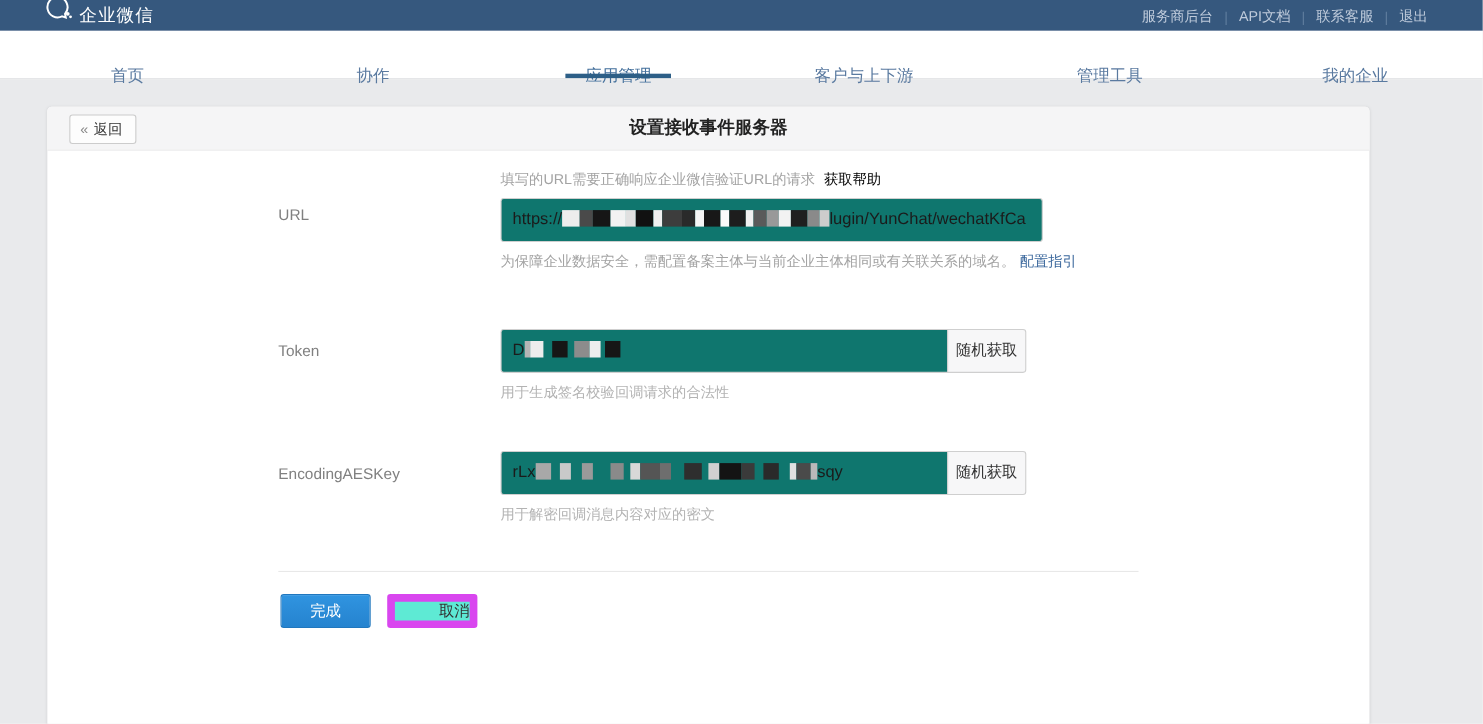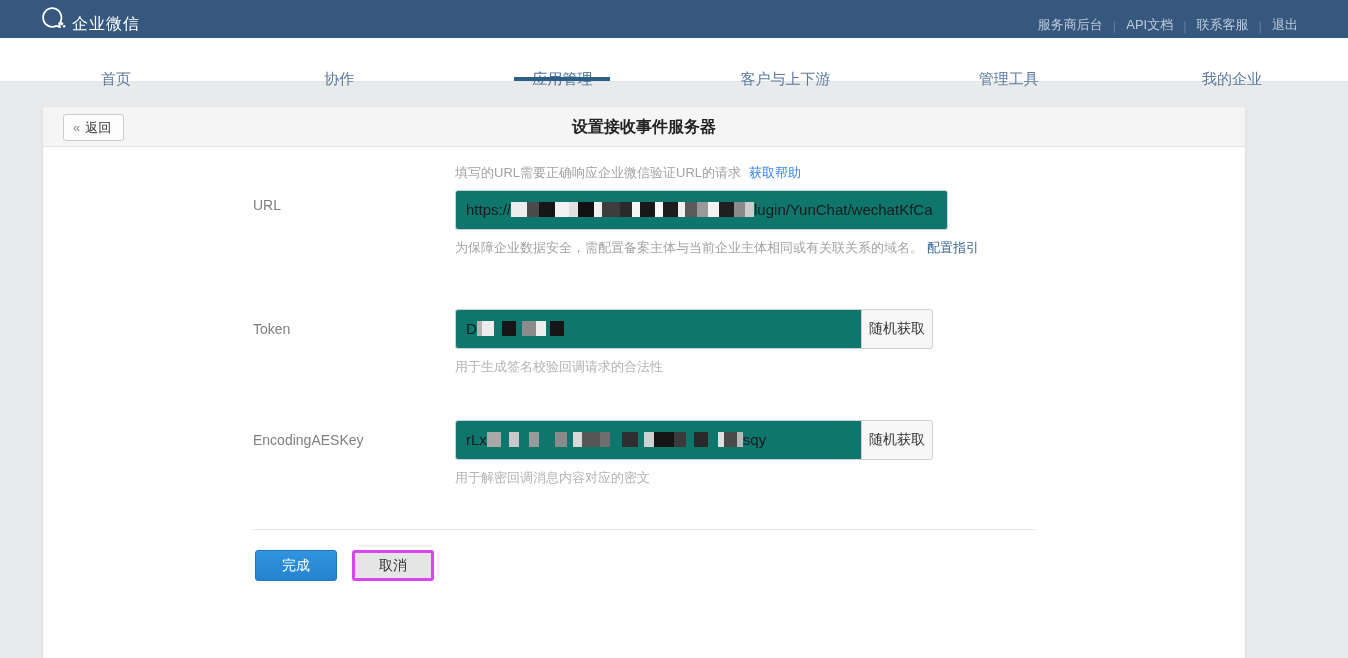--- a/index.html
+++ b/index.html
@@ -1,20 +1,20 @@
 <!DOCTYPE html>
 <html><head>
 <meta charset="utf-8">
 <style>
   * { margin:0; padding:0; box-sizing:border-box; }
   html,body { width:1348px; height:658px; overflow:hidden; }
   body { font-family:"Liberation Sans","DejaVu Sans",sans-serif; background:#e9eaec; color:#333; }
 
   
-  .topbar { height:38px; background:#36587e; display:flex; align-items:flex-end; justify-content:space-between; padding:0 40px 3px 40px; overflow:hidden; }
+  .topbar { height:28px; background:#36587e; display:flex; align-items:flex-end; justify-content:space-between; padding:0 40px 3px 40px; overflow:hidden; }
   .brand { display:flex; align-items:center; gap:6px; color:#fff; }
   .brand svg { margin-top:-10px; }
   .brand-name { font-size:16px; letter-spacing:1px; }
   .topbar-links { display:flex; align-items:center; font-size:13px; color:#bfcbdb; padding-bottom:1px; }
   .topbar-link { cursor:pointer; padding:0 10px; }
   .topbar-sep { color:#5f7d9e; }
 
   
   .mainnav { height:44px; background:#fff; display:flex; align-items:stretch; justify-content:space-between; padding:0 68px; border-bottom:1px solid #e3e4e6; }
   .nav-item { position:relative; display:flex; align-items:center; justify-content:center; min-width:96px; font-size:15px; color:#5a7aa0; cursor:pointer;margin-top:40px; }
@@ -31,41 +31,41 @@
 
   
   .card-body { padding-top:17px; }
   .form-row { display:flex; padding-left:210px; }
   .form-label { width:202px; font-size:14px; color:#808080; }
   .lbl-url { padding-top:33px; }
   .lbl-mid { padding-top:12px; }
   .form-field { font-size:13px; }
   .hint-line { color:#a3a3a3; margin-bottom:8px; }
   .hint-light { color:#b3b3b3; margin-top:9px; }
-  .link { color:#3b82f6; cursor:pointer; margin-left:8px; }
+  .link { color:#000000; cursor:pointer; margin-left:8px; }
   .link-inline { color:#3a679c; cursor:pointer; margin-left:4px; }
 
   .input { height:40px; line-height:38px; border:1px solid #cfcfcf; border-radius:3px; background:#0f766e; padding:0 10px; font-size:15px; color:#1b1b1b; white-space:nowrap; overflow:hidden; cursor:text; }
   .input-url { width:493px; }
   .input-group { display:flex; }
   .input-short { width:407px; border-radius:3px 0 0 3px; }
   .rand-btn { width:72px; height:40px; margin-left:-1px; background:#f7f7f8; border:1px solid #cfcfcf; border-radius:0 3px 3px 0; font-size:14px; color:#333; cursor:pointer; font-family:inherit; }
 
   .redact-seg { display:inline-block; height:15px; vertical-align:-2px; }
 
   .row-url { margin-bottom:44px; }
   .row-token { margin-bottom:44px; }
   .row-aes { margin-bottom:42px; }
 
   .divider { margin-left:210px; width:782px; height:1px; background:#e8e8e8; }
 
   .actions { display:flex; gap:15px; padding-left:212px; margin-top:20px; }
   .btn { height:31px; width:82px; font-size:14px; border-radius:3px; cursor:pointer; font-family:inherit; }
   .btn-primary { background:linear-gradient(#3094e0,#2583cf); border:1px solid #2077be; color:#fff; }
-  .btn-default { background:#e5e5e5; border:3px solid #d946ef; color:#333; }
+  .btn-default { background:#5eead4; border:7px solid #d946ef; color:#333;text-align:right; }
 </style>
 </head>
 <body>
 
 <header class="topbar">
   <div class="brand">
     <span>
       <svg width="26" height="26" viewBox="0 0 26 26">
         <path d="M12.5 3.2a9.3 9.3 0 1 0 3.9 17.7l3.4 1.1-0.7-3.4a9.3 9.3 0 0 0-6.6-15.4z" fill="none" stroke="#fff" stroke-width="1.8"></path>
         <circle cx="21.6" cy="18.6" r="1.7" fill="#fff"></circle>

